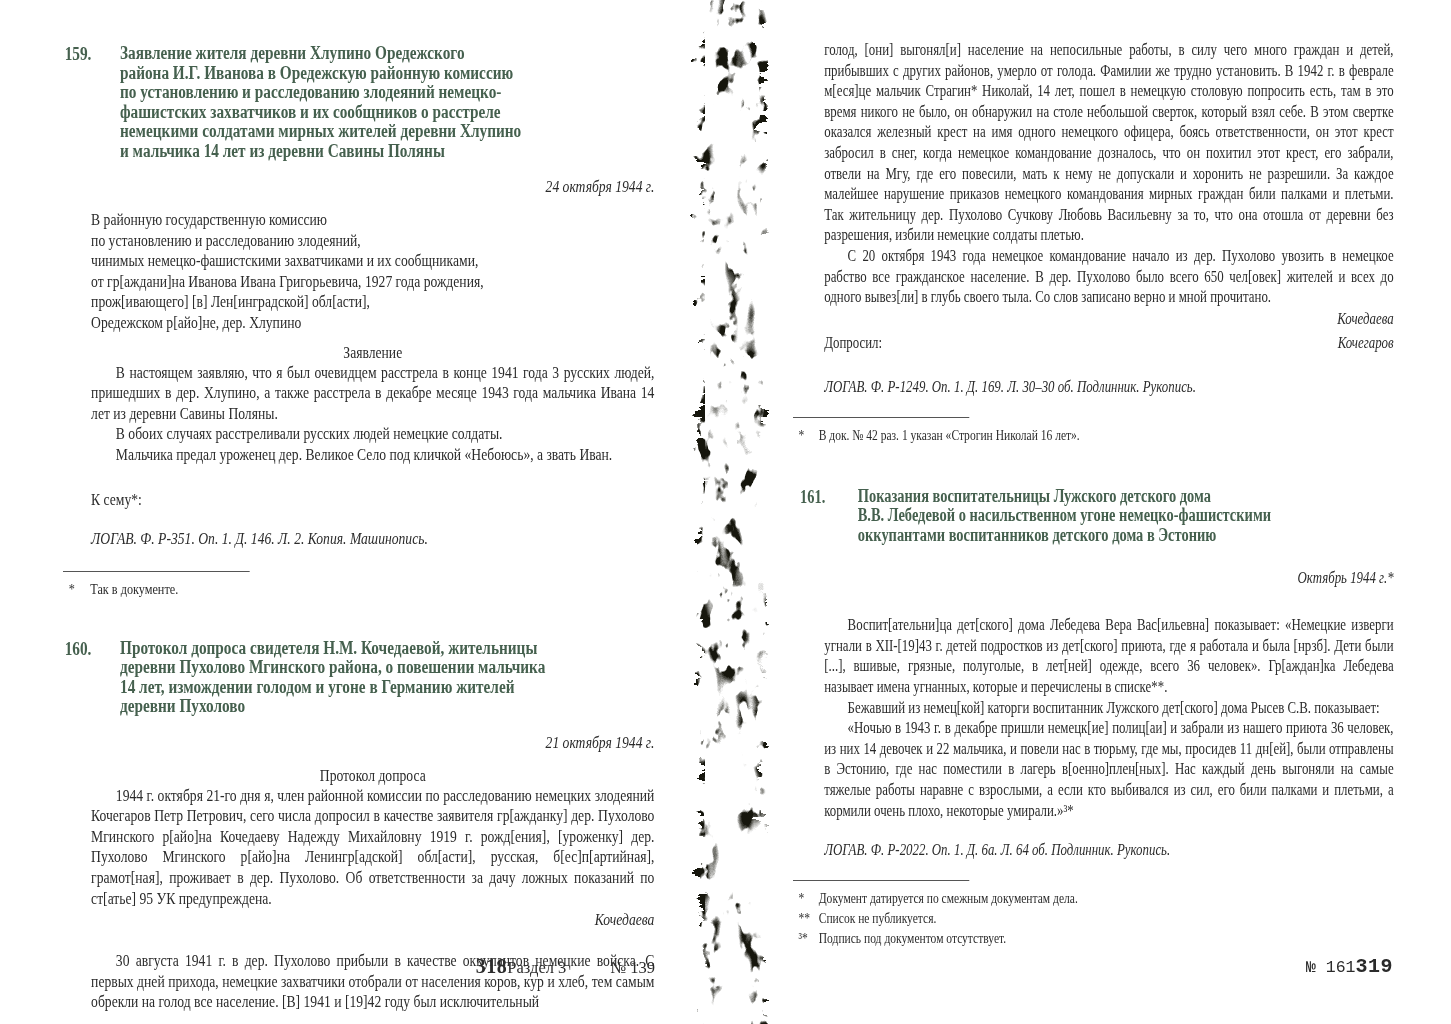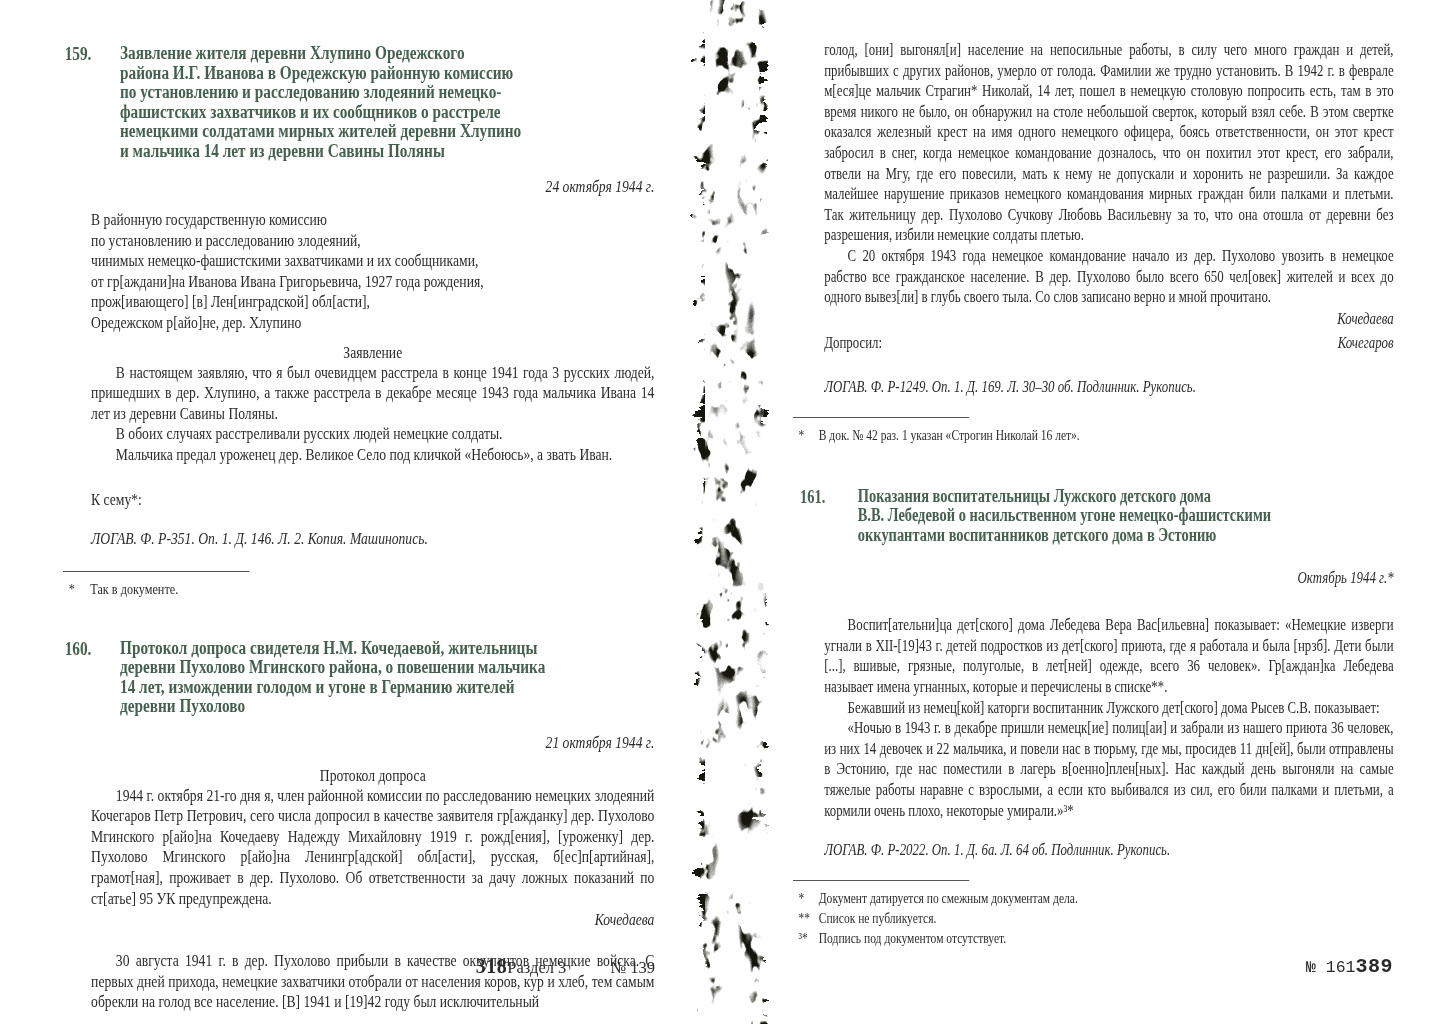--- a/index.html
+++ b/index.html
@@ -224,14 +224,14 @@
 <div class="footer" id="footer-left">
   <span class="page-num">318</span>
   <span class="footer-meta">
     <span>Раздел 3</span>
     <span>№ 139</span>
   </span>
 </div>
 
 <div class="footer" id="footer-right">
   <span>№ 161</span>
-  <span class="page-num">389</span>
+  <span class="page-num">319</span>
 </div>
 
 </body></html>

